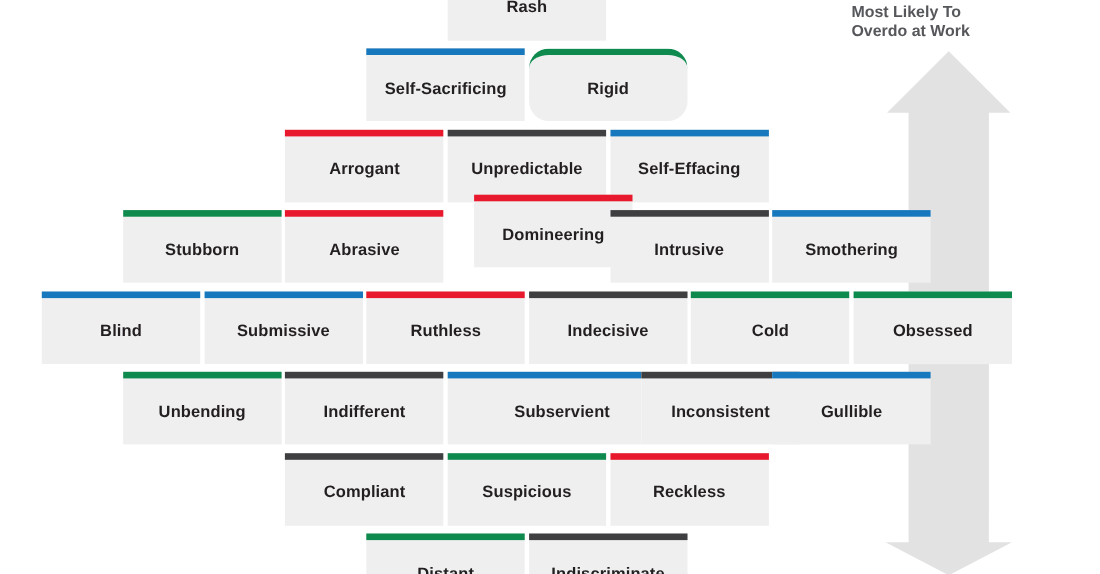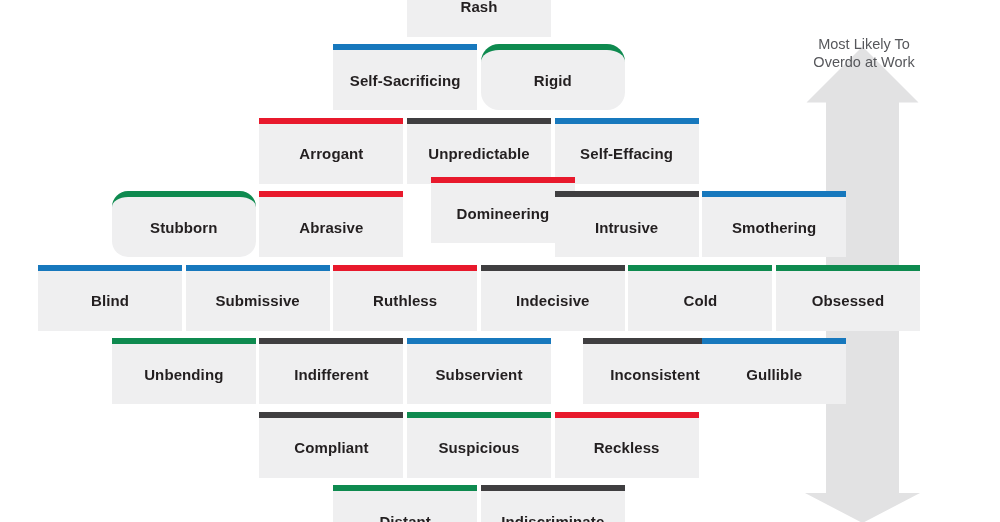--- a/index.html
+++ b/index.html
@@ -13,27 +13,25 @@
   .canvas {
     position: absolute; left: 0; top: 0;
     width: 1000px; height: 522px;
   }
   #arrow-svg {
     position: absolute; left: 0; top: 0; z-index: 0;
   }
   .heading {
     position: absolute;
     left: 774px; top: 3px; width: 180px;
-    text-align: center;
-    font-weight: normal;
+    font-weight: bold;
     font-size: 14.5px;
     line-height: 17.5px;
     color: var(--heading-text, #56575b);
     z-index: 2;
-    margin-top: 33px;
   }
   #tile-layer {
     position: absolute; left: 0; top: 0;
     width: 1000px; height: 522px;
     z-index: 1;
   }
   .tile {
     position: absolute;
     width: 144px; height: 60px;
     box-sizing: content-box;
@@ -75,21 +73,21 @@
       </div>
       <div class="tile" style="left: 259.4px; top: 117.5px; border-top-color: rgb(232, 25, 44);">
         <span>Arrogant</span>
       </div>
       <div class="tile" style="left: 407px; top: 117.5px; border-top-color: rgb(63, 62, 64);">
         <span>Unpredictable</span>
       </div>
       <div class="tile" style="left: 554.6px; top: 117.5px; border-top-color: rgb(23, 120, 189);">
         <span>Self-Effacing</span>
       </div>
-      <div class="tile" style="left: 111.8px; top: 191px; border-top-color: rgb(14, 138, 79); border-radius: 16px;">
+      <div class="tile" style="left: 111.8px; top: 191px; border-top-color: rgb(14, 138, 79);">
         <span>Stubborn</span>
       </div>
       <div class="tile" style="left: 259.4px; top: 191px; border-top-color: rgb(232, 25, 44);">
         <span>Abrasive</span>
       </div>
       <div class="tile" style="left: 407px; top: 177px; border-top-color: rgb(232, 25, 44); margin-left: 24px;">
         <span>Domineering</span>
       </div>
       <div class="tile" style="left: 554.6px; top: 191px; border-top-color: rgb(63, 62, 64);">
         <span>Intrusive</span>
@@ -114,21 +112,21 @@
       </div>
       <div class="tile" style="left: 776px; top: 264.5px; border-top-color: rgb(14, 138, 79);">
         <span>Obsessed</span>
       </div>
       <div class="tile" style="left: 111.8px; top: 338px; border-top-color: rgb(14, 138, 79);">
         <span>Unbending</span>
       </div>
       <div class="tile" style="left: 259.4px; top: 338px; border-top-color: rgb(63, 62, 64);">
         <span>Indifferent</span>
       </div>
-      <div class="tile" style="left: 407px; top: 338px; border-top-color: rgb(23, 120, 189);">
+      <div class="tile" style="left: 407px; top: 338px; border-top-color: rgb(23, 120, 189); padding-left: 32px;">
         <span>Subservient</span>
       </div>
       <div class="tile" style="left: 583px; top: 338px; border-top-color: rgb(63, 62, 64);">
         <span>Inconsistent</span>
       </div>
       <div class="tile" style="left: 702.2px; top: 338px; border-top-color: rgb(23, 120, 189);">
         <span>Gullible</span>
       </div>
       <div class="tile" style="left: 259.4px; top: 411.5px; border-top-color: rgb(63, 62, 64);">
         <span>Compliant</span>

